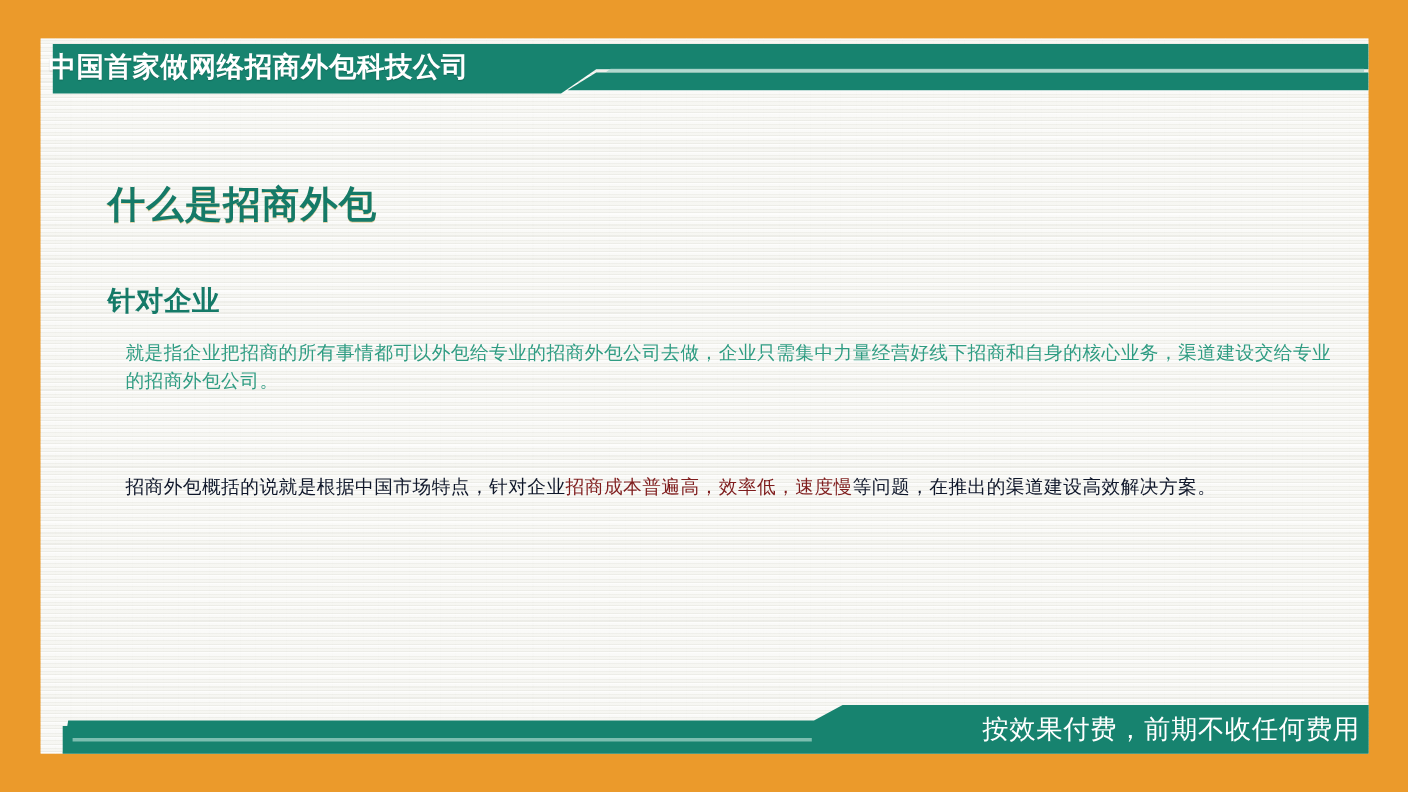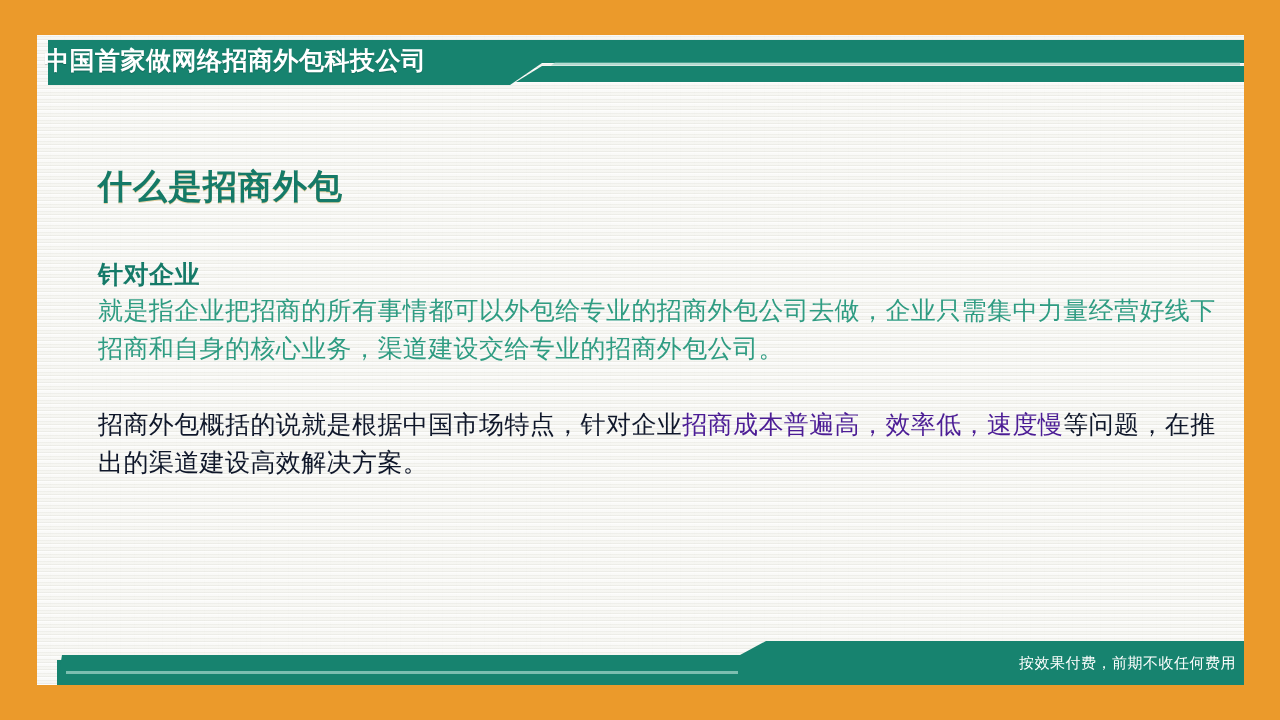--- a/index.html
+++ b/index.html
@@ -81,21 +81,21 @@
 
   
   .footer-tagline {
     position: absolute;
     right: 44px;
     top: 646px;
     height: 34px;
     display: flex;
     align-items: center;
     color: #ffffff;
-    font-size: 15px;
+    font-size: 24px;
     font-weight: normal;
     letter-spacing: 0.5px;
     white-space: nowrap;
   }
 
   
   .body-area {
     position: absolute;
     left: 98px;
     top: 168px;
@@ -115,32 +115,31 @@
   .lead-label {
     margin: 0;
     font-size: 25px;
     font-weight: bold;
     color: #157a68;
     line-height: 1.35;
     letter-spacing: 0.5px;
   }
 
   .para {
-    margin: 0;
-    font-size: 25px;
+    margin: 16px;
+    font-size: 17px;
     line-height: 1.52;
     color: #2f9c82;
     letter-spacing: 0.4px;
-    font-family: Liberation Serif, serif;
   }
   .para.teal { color: #2f9c82; }
 
   .para-gap { height: 38px; }
 
-  .hl-dark { color: #4c1d95; }
+  .hl-dark { color: #7f1d1d; }
   .tx-teal { color: #0f172a; }
 </style>
 </head>
 <body>
 
 <div class="slide">
 
   <div class="content-panel"></div>
 
   <div class="header-band">

